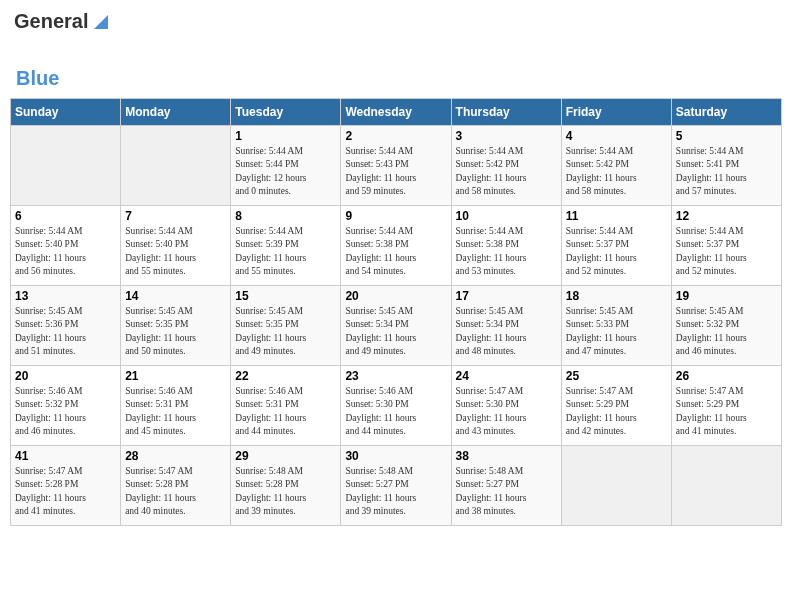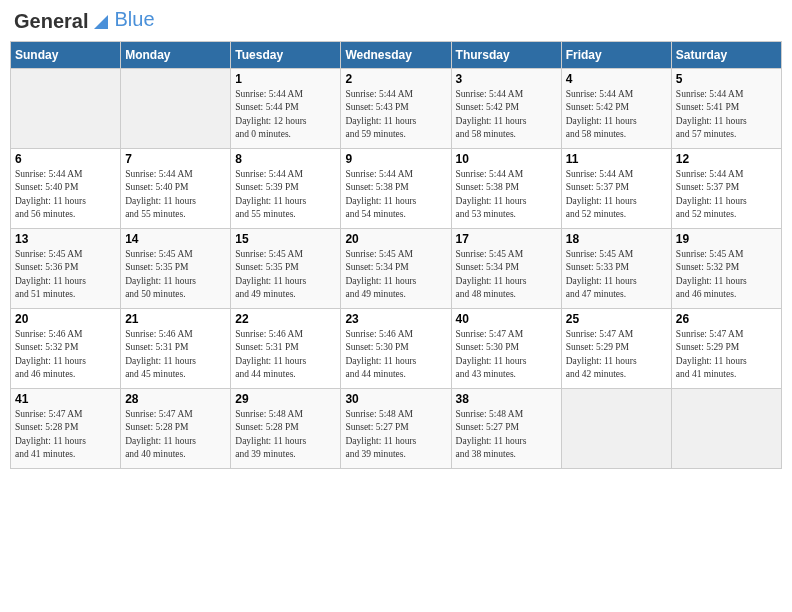--- a/index.html
+++ b/index.html
@@ -12,22 +12,23 @@
     }
     .header {
       display: flex;
       justify-content: space-between;
       align-items: flex-start;
       margin-bottom: 8px;
       padding: 0 4px;
     }
     .logo {
       display: flex;
-      flex-direction: row;
+      flex-direction: column;
       align-items: flex-start;
+      gap: 36px;
     }
     .title-area { text-align: right; }
     .month-title {
       font-size: 36px;
       font-weight: bold;
       color: #333;
       line-height: 1.1;
     }
     .subtitle {
       font-size: 14px;
@@ -76,21 +77,21 @@
 
 <div class="header">
   <div class="logo">
     <div style="display:flex; align-items:center;">
       <span style="font-size:20px; font-weight:bold; color:#333;">General</span>
       <svg width="22" height="22" viewBox="0 0 22 22" style="margin-left:2px;">
         <polygon points="4,18 18,4 18,18" fill="#4a90d9"></polygon>
       </svg>
     </div>
     <div style="display:flex; align-items:center; margin-top:-2px; margin-left:2px;">
-      <span style="font-size:20px; font-weight:normal; color:#4a90d9;">Blue</span>
+      <span style="font-size:20px; font-weight:bold; color:#4a90d9;">Blue</span>
     </div>
   </div>
 </div>
 
 <table>
   <thead>
     <tr>
       <th>Sunday</th>
       <th>Monday</th>
       <th>Tuesday</th>
@@ -265,21 +266,21 @@
 and 44 minutes.</div>
         </td>
         <td>
           <span class="day-num">23</span>
           <div class="day-info" style="white-space: pre-wrap;">Sunrise: 5:46 AM
 Sunset: 5:30 PM
 Daylight: 11 hours
 and 44 minutes.</div>
         </td>
         <td>
-          <span class="day-num">40</span>
+          <span class="day-num">24</span>
           <div class="day-info" style="white-space: pre-wrap;">Sunrise: 5:47 AM
 Sunset: 5:30 PM
 Daylight: 11 hours
 and 43 minutes.</div>
         </td>
         <td>
           <span class="day-num">25</span>
           <div class="day-info" style="white-space: pre-wrap;">Sunrise: 5:47 AM
 Sunset: 5:29 PM
 Daylight: 11 hours

